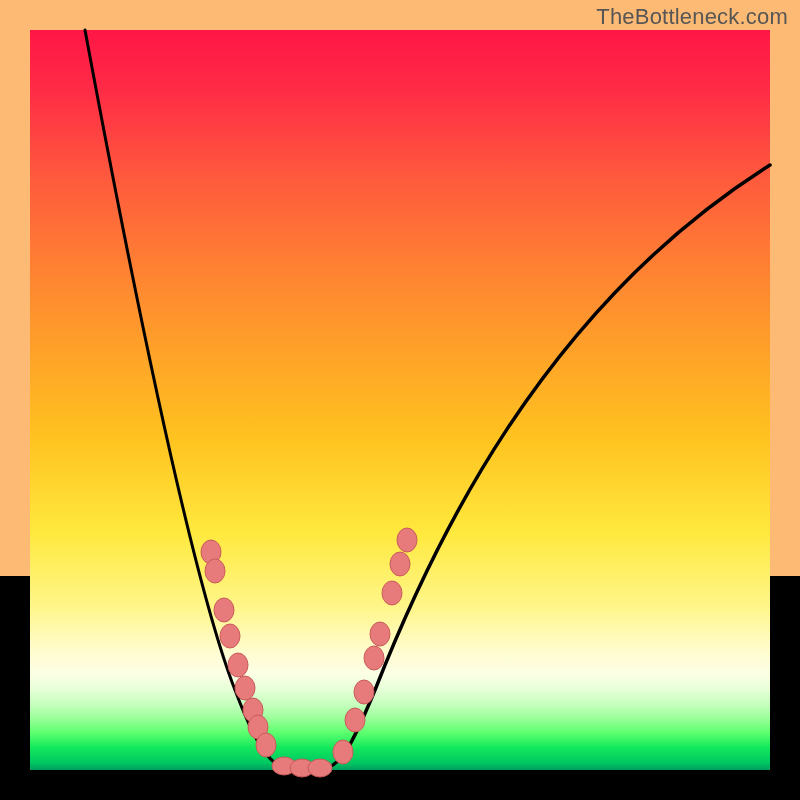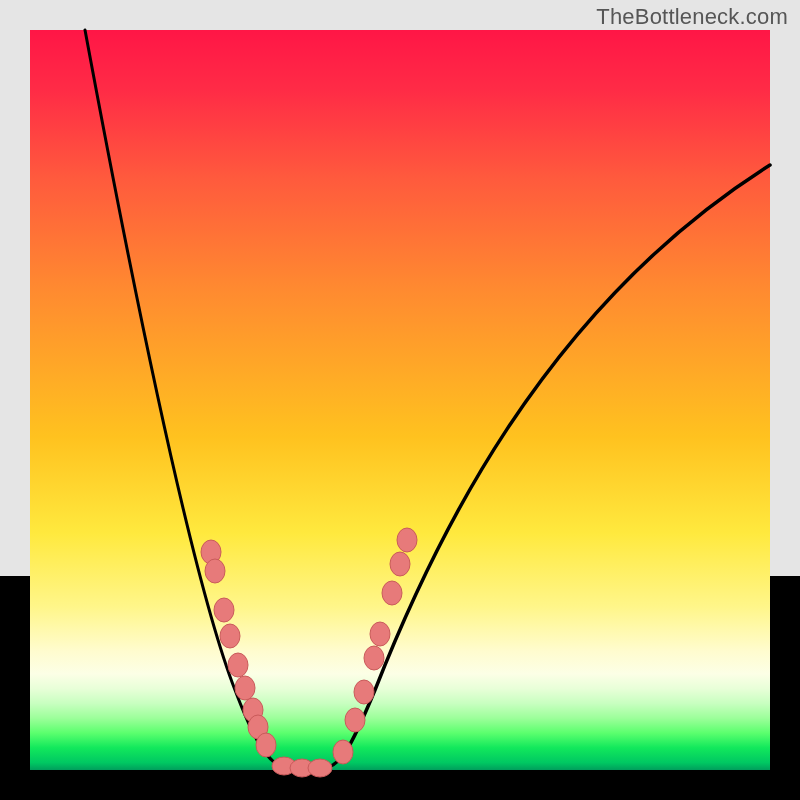--- a/index.html
+++ b/index.html
@@ -8,21 +8,21 @@
     width: 800px;
     height: 800px;
     overflow: hidden;
     background: #000;
     font-family: Arial, Helvetica, sans-serif;
   }
   .frame {
     position: relative;
     width: 800px;
     height: 576px;
-    background: #e5e5e5;
+    background: #fdba74;
   }
   .plot-area {
     position: absolute;
     left: 30px;
     top: 30px;
     width: 740px;
     height: 740px;
     background: linear-gradient(to bottom,
       #ff1646 0%,
       #ff2b46 8%,

